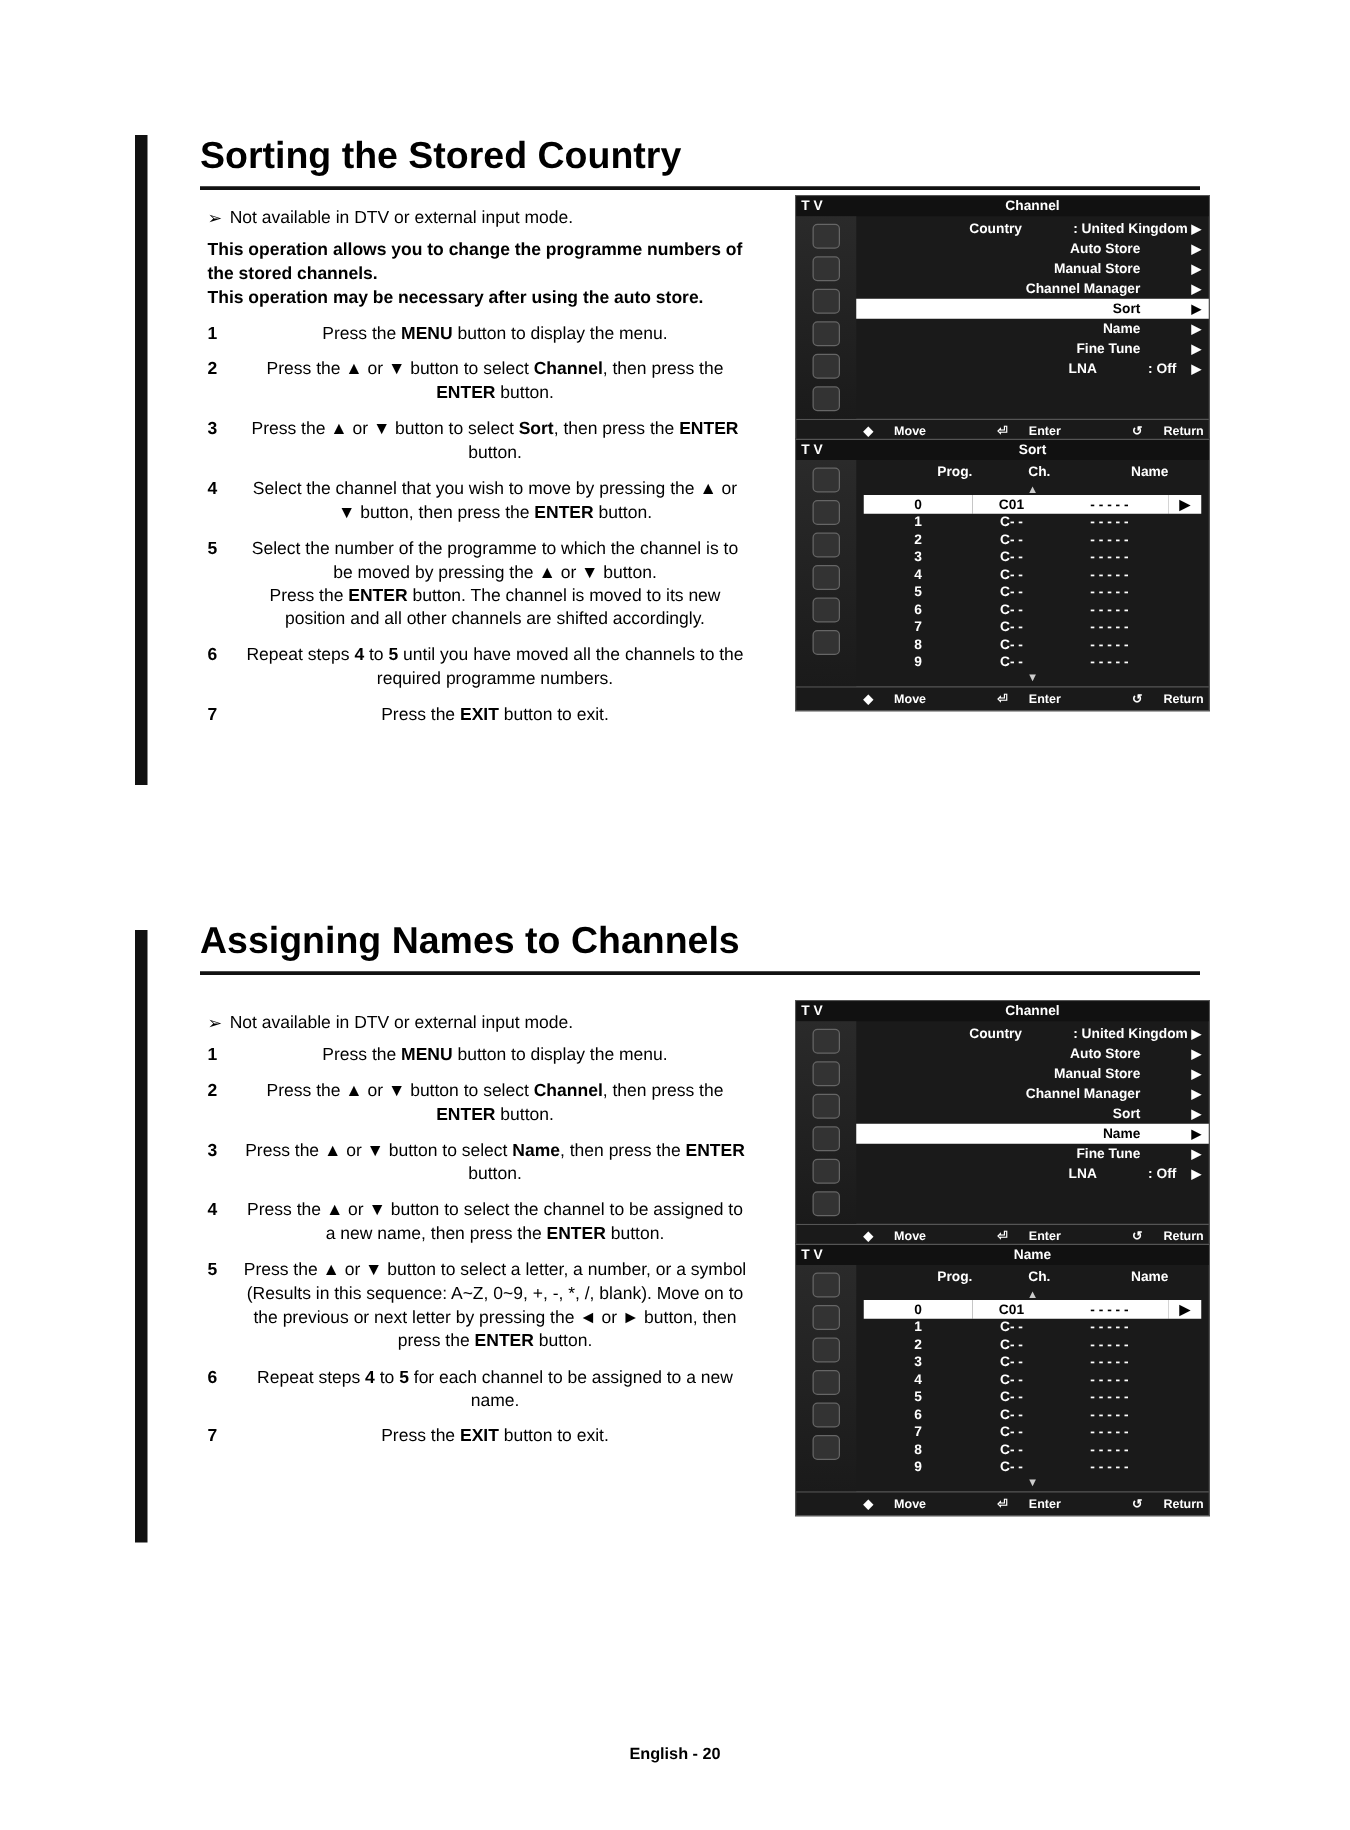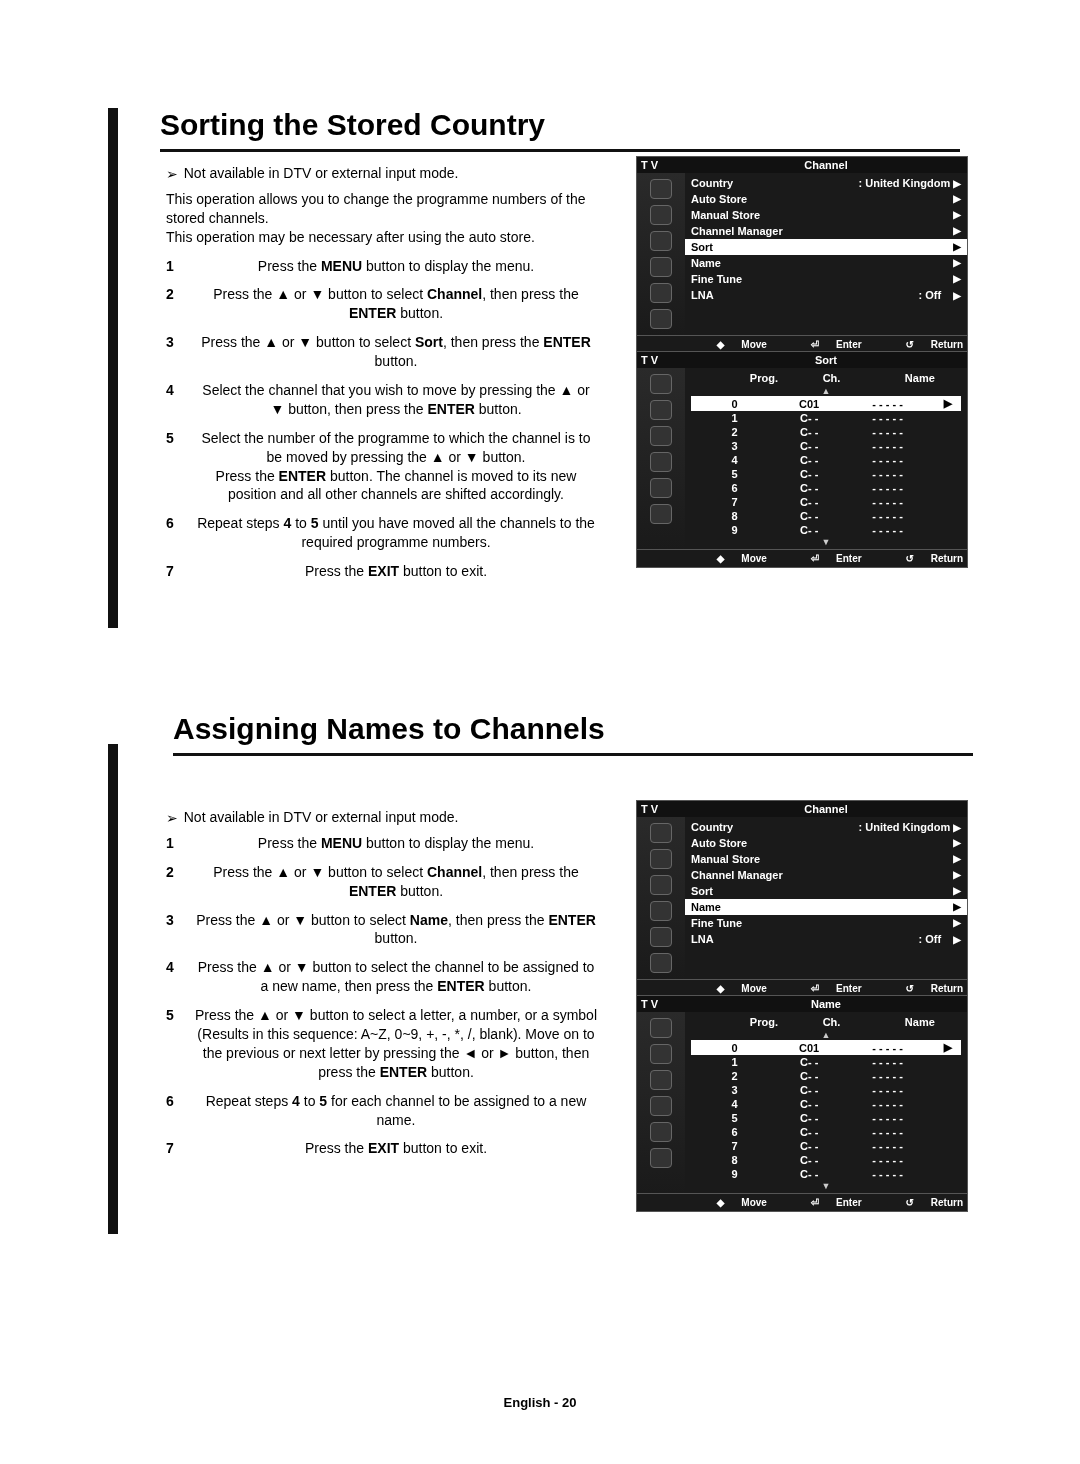--- a/index.html
+++ b/index.html
@@ -55,21 +55,21 @@
   .note-row {
     display: flex;
     gap: 6px;
     margin: 8px 0 6px 6px;
   }
   .arrowmark {
     font-size: 14px;
     padding-top: 1px;
   }
   .intro-bold {
-    font-weight: normal;
+    font-weight: bold;
     margin-left: 6px;
     margin-bottom: 10px;
   }
   ol.steps {
     list-style: none;
     margin-left: 6px;
   }
   ol.steps > li {
     display: flex;
     gap: 14px;
@@ -123,37 +123,38 @@
     border-radius: 4px;
     background: #333;
     display: inline-block;
   }
   .osd .content {
     flex: 1;
     padding: 2px 6px 2px 6px;
   }
   .osd .row {
     display: flex;
-    justify-content: space-between;
+    justify-content: flex-end;
     padding: 2px 0;
     font-weight: bold;
+    gap: 41px;
   }
   .osd .row .arrow { font-size: 10px; }
   .osd .row.sel {
     background: #fff;
     color: #000;
     margin: 0 -6px;
     padding: 2px 6px;
   }
   .osd .footer {
     border-top: 1px solid #555;
     padding: 3px 4px;
     display: flex;
     justify-content: flex-end;
-    gap: 30px;
+    gap: 43px;
     font-weight: bold;
     font-size: 10px;
   }
   .osd .footer span::before {
     content: '';
     display: inline-block;
     width: 10px; height: 10px;
     margin-right: 4px;
     vertical-align: middle;
   }
@@ -389,21 +390,21 @@
           </table>
       </div>
     </div>
     <div class="footer">
       <span><span>◆</span> <span>Move</span></span>
       <span>⏎ <span>Enter</span></span>
       <span>↺ <span>Return</span></span>
     </div>
   </div>
 
-  <h2 class="section-title" style="position:absolute; top:604px;margin-left:13px;">Assigning Names to Channels</h2>
+  <h2 class="section-title" style="position:absolute; top:628px;">Assigning Names to Channels</h2>
 
   <div class="left-col" style="top:692px;">
     <div class="note-row">
       <span class="arrowmark">➢</span>
       <span>Not available in DTV or external input mode.</span>
     </div>
     <ol class="steps">
         <li>
           <span class="num">1</span>
           <span class="txt">Press the <b>MENU</b> button to display the menu.</span>

